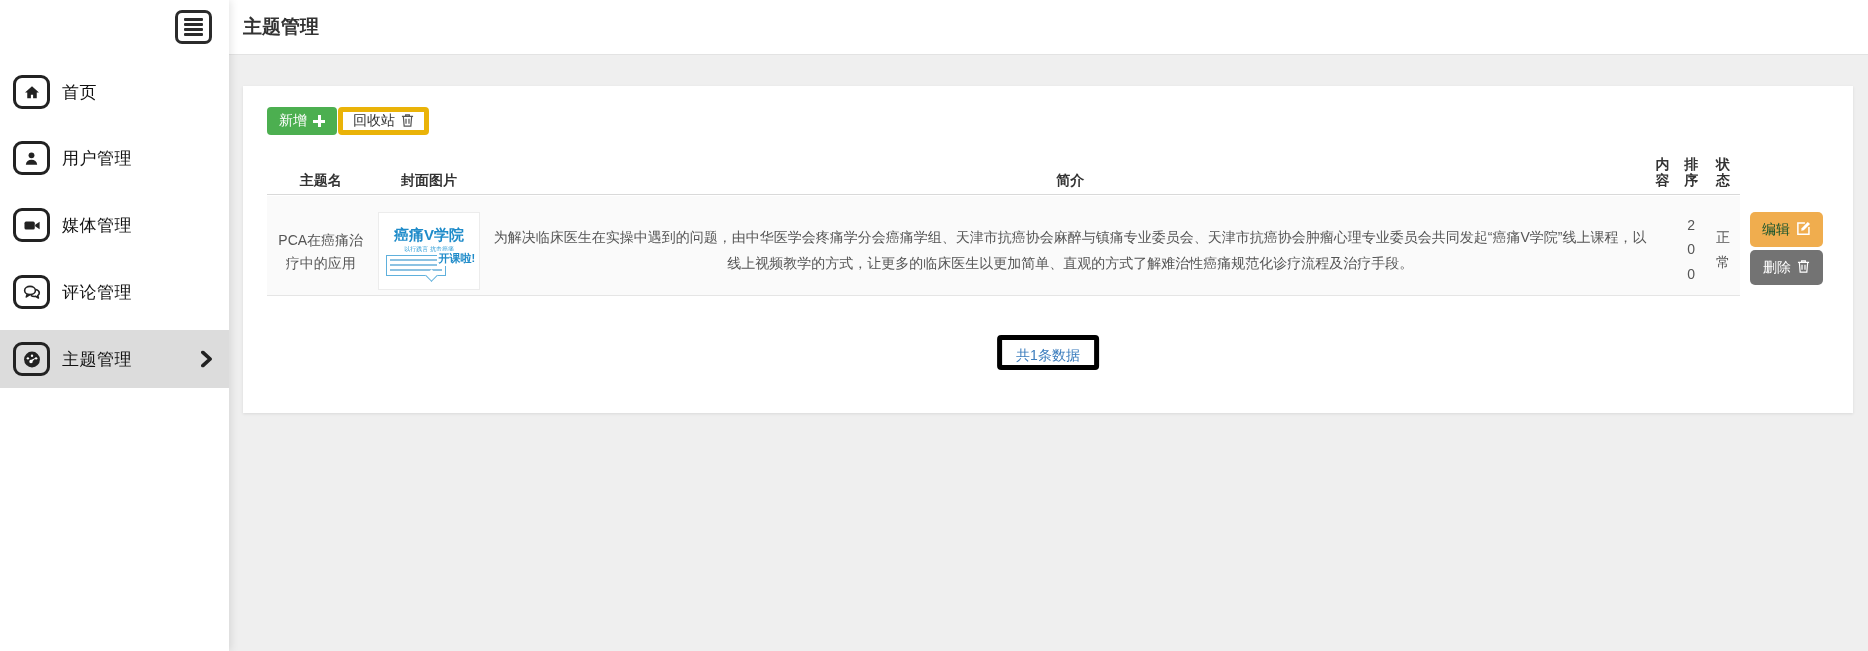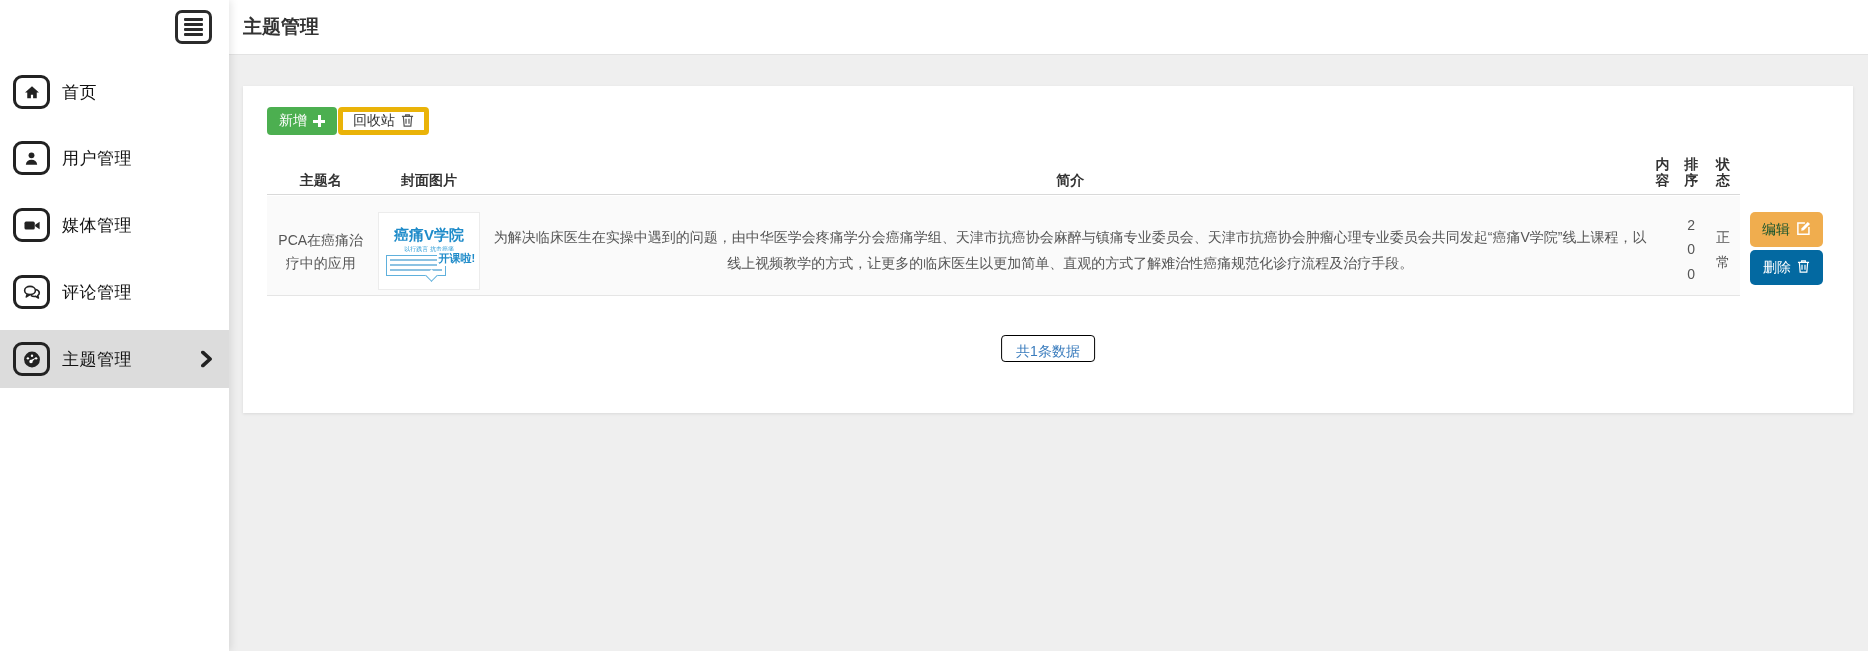--- a/index.html
+++ b/index.html
@@ -115,28 +115,28 @@
     font-size:11px; background:#fff; padding:0 1px;
   }
 
   
   .btn-edit {
     position:absolute; left:1507px; top:126px; width:73px; height:35px;
     background:#f0ad4e; color:#14532d; border-radius:5px;
   }
   .btn-del {
     position:absolute; left:1507px; top:164px; width:73px; height:35px;
-    background:#0369a1; color:#fff; border-radius:5px;
+    background:#737373; color:#fff; border-radius:5px;
   }
 
   
   .page-chip {
     position:absolute; left:50%; transform:translateX(-50%); top:249px;
-    height:27px; line-height:30px; padding:0 14px;
-    background:#fff; border:1px solid #000000; border-radius:4px;
+    height:35px; line-height:30px; padding:0 14px;
+    background:#fff; border:5px solid #000000; border-radius:4px;
     color:#3a7cbd; font-size:14px;
   }
 </style>
 </head>
 <body>
 
 <div class="screen">
 
   <div class="topbar">
     <div class="page-title">主题管理</div>

